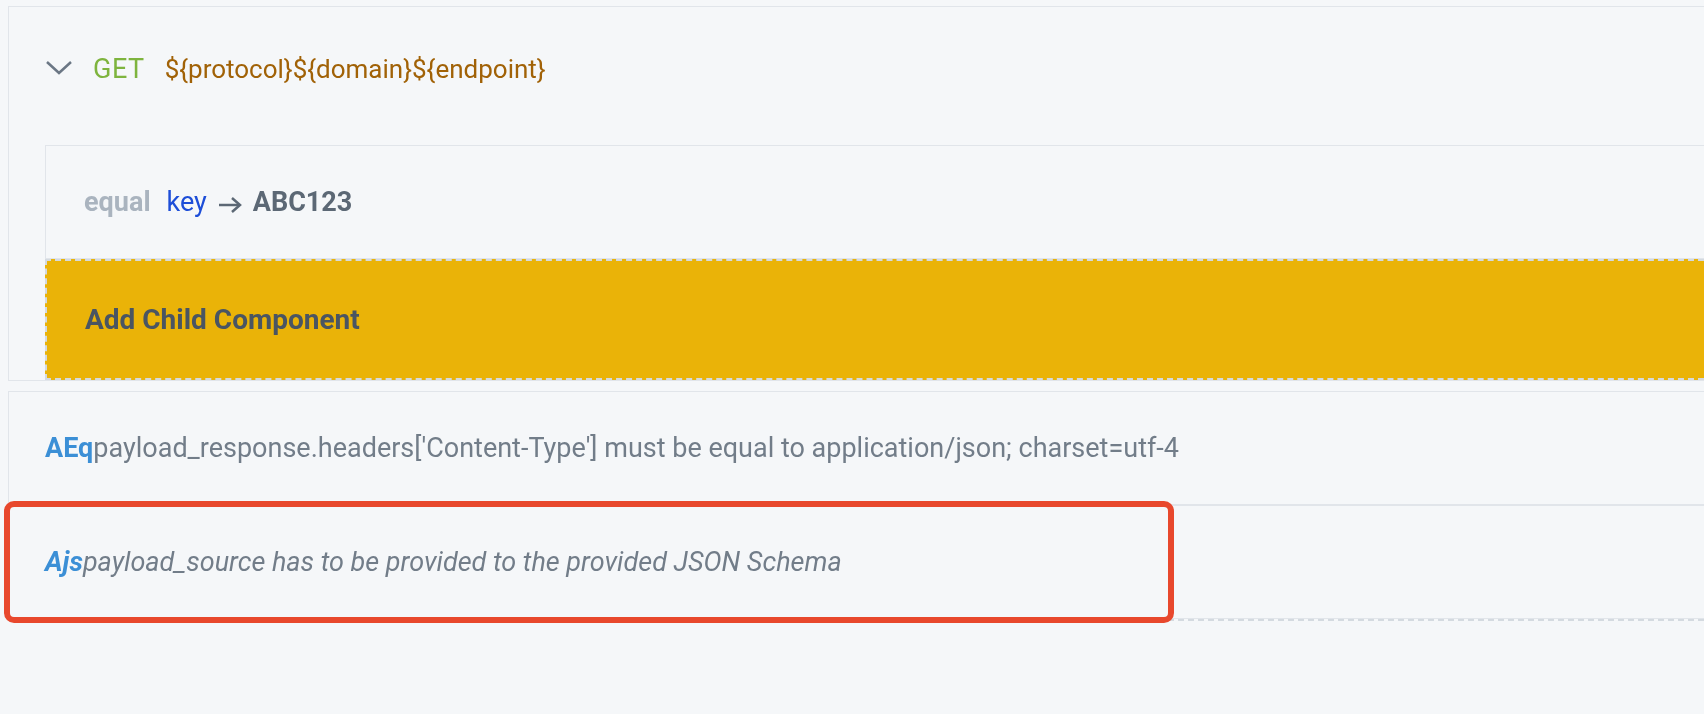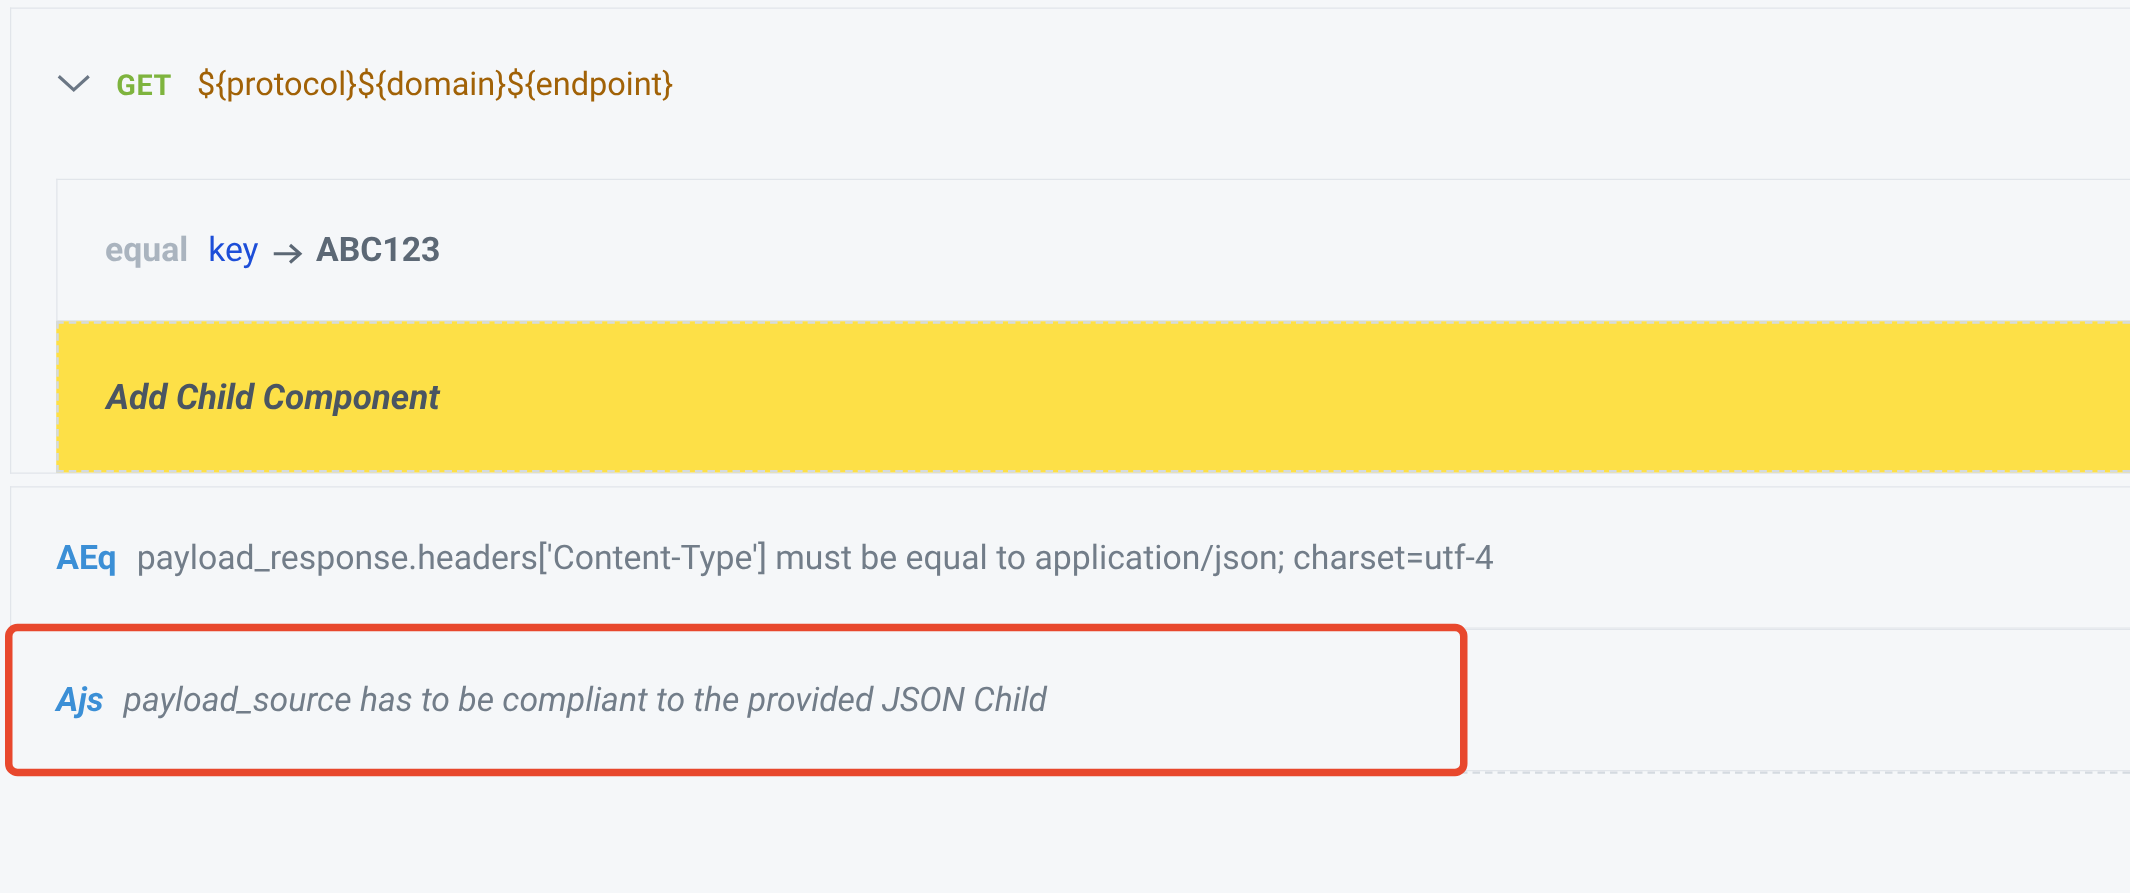--- a/index.html
+++ b/index.html
@@ -34,22 +34,22 @@
       margin-top: 2px;
     }
     .chevron-icon svg {
       width: 28px;
       height: 16px;
       stroke: #6b7785;
       stroke-width: 2.5;
       fill: none;
     }
     .method {
-      font-weight: 700;
-      font-size: 23px;
+      font-weight: 400;
+      font-size: 27px;
       color: #7eb43e;
       letter-spacing: 0.5px;
     }
     .url {
       font-size: 26px;
       color: #a16207;
       font-weight: 400;
     }
     .header-box {
       border: 1px solid #e1e5ea;
@@ -84,38 +84,36 @@
     }
     .header-value {
       font-size: 27px;
       color: #5c6875;
       font-weight: 700;
       text-align: right;
     }
     .add-child-box {
       border: 2px dashed #d4dae0;
       border-right: none;
-      background: #fde047;
+      background: #eab308;
       padding: 42px 0 42px 38px;
-      font-style: italic;
     }
     .add-child-label {
       font-size: 28px;
       font-weight: 700;
       color: #4a5562;
     }
     .assertion-row {
       background: #f5f7f9;
       border: 1px solid #e1e5ea;
       border-right: none;
       margin-left: 8px;
       padding: 40px 0 40px 36px;
       display: flex;
       align-items: center;
-      gap: 16px;
     }
     .assertion-row.first {
       margin-top: 10px;
     }
     .assertion-row.highlighted {
       margin-top: 0px;
       position: relative;
       font-style: italic;
     }
     .highlight-border {
@@ -180,18 +178,18 @@
   </div>
 
   <div class="assertion-row first">
     <span class="assertion-tag">AEq</span>
     <span class="assertion-text">payload_response.headers['Content-Type'] must be equal to application/json; charset=utf-4</span>
   </div>
 
   <div class="assertion-row highlighted">
     <div class="highlight-border"></div>
     <span class="assertion-tag">Ajs</span>
-    <span class="assertion-text">payload_source has to be compliant to the provided JSON Child</span>
+    <span class="assertion-text">payload_source has to be provided to the provided JSON Schema</span>
   </div>
 
   <div class="bottom-dashed"></div>
 
 </div>
 
 </body></html>

